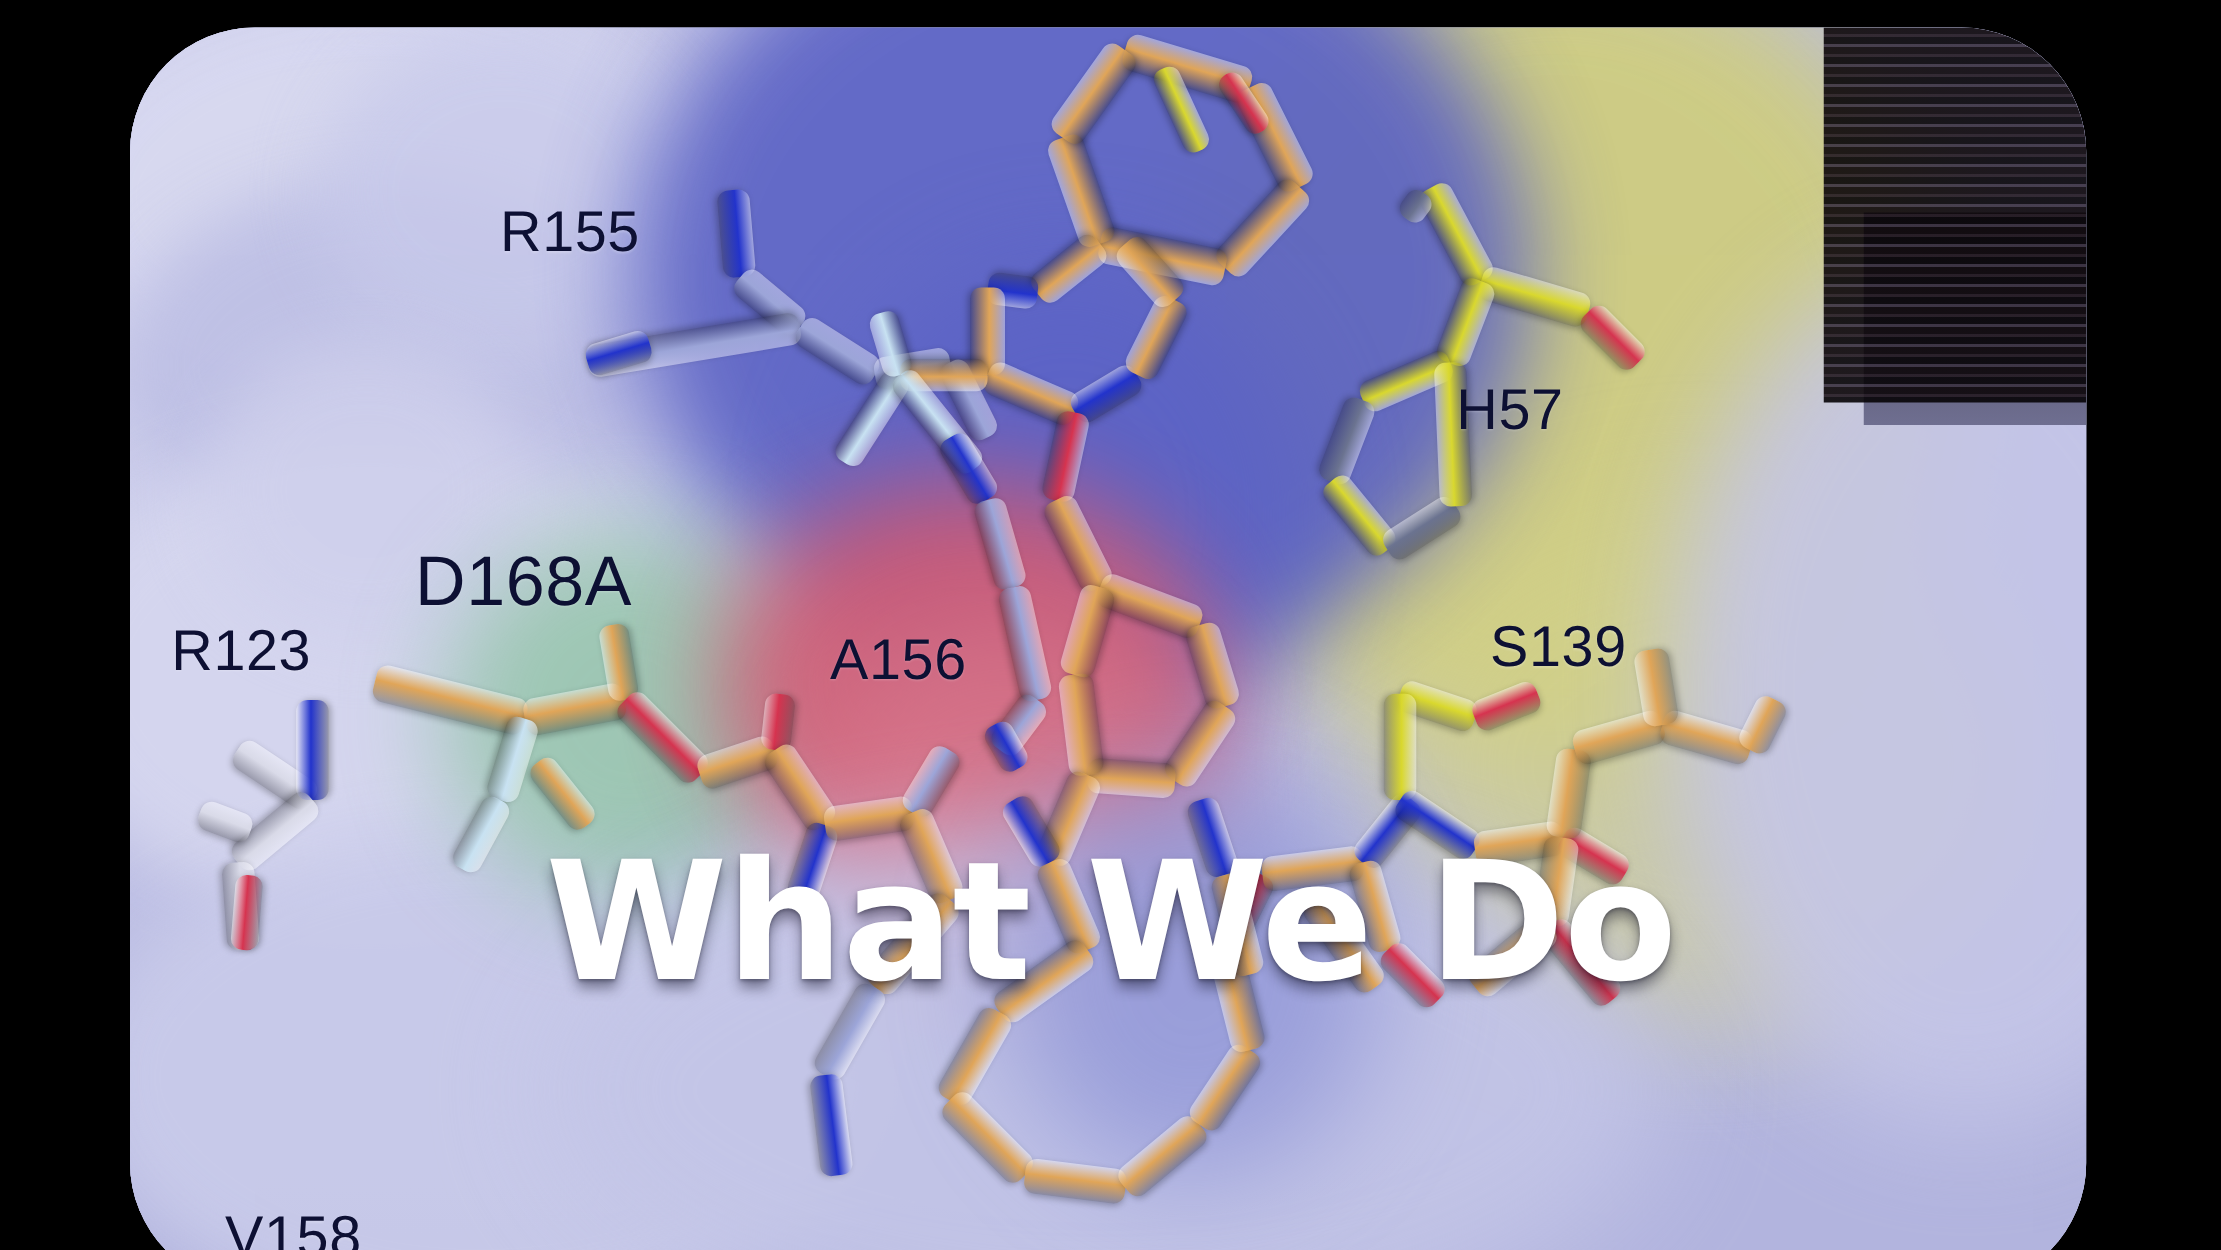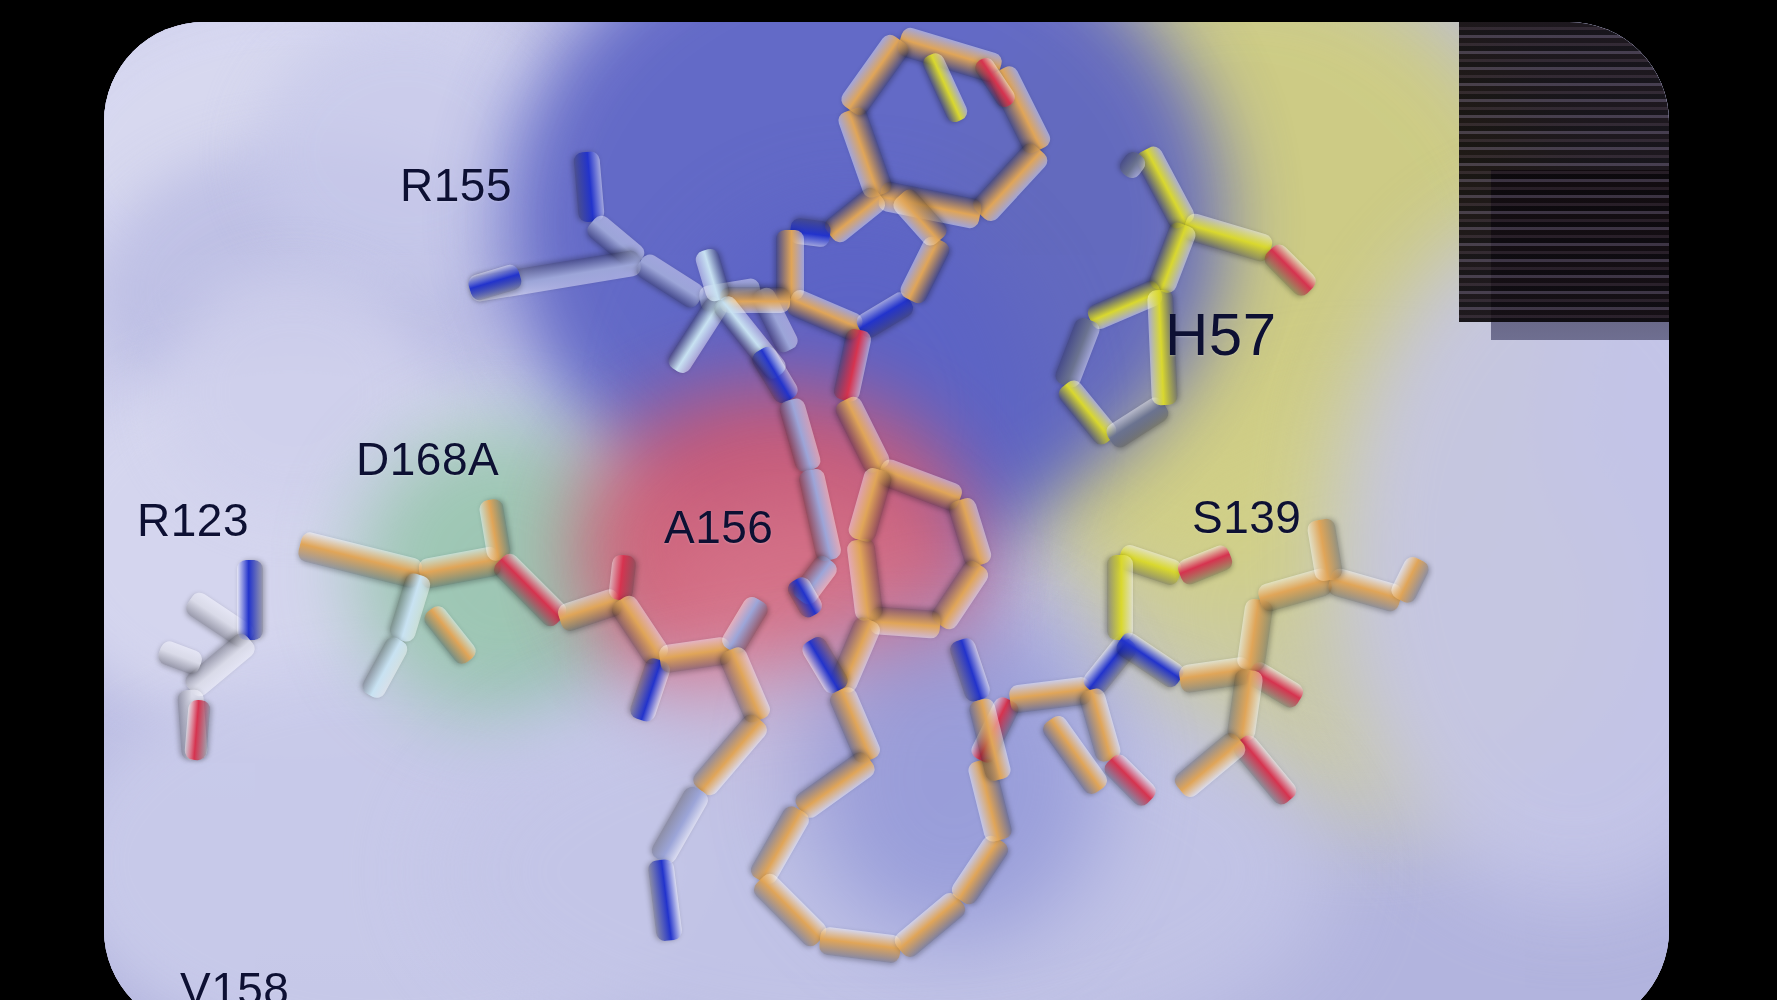--- a/index.html
+++ b/index.html
@@ -201,26 +201,27 @@
         <div class="bond" style="left: 1226px; top: 544px; width: 60.8276px; height: 28px; transform: rotate(-99.4623deg); background: linear-gradient(rgba(255, 255, 255, 0.4), rgb(224, 165, 88) 45%, rgba(0, 0, 0, 0.28)); box-shadow: rgba(0, 0, 0, 0.25) 0px 2px 5px;"></div>
         <div class="bond" style="left: 1146px; top: 634px; width: 70.7107px; height: 28px; transform: rotate(98.1301deg); background: linear-gradient(rgba(255, 255, 255, 0.4), rgb(224, 165, 88) 45%, rgba(0, 0, 0, 0.28)); box-shadow: rgba(0, 0, 0, 0.25) 0px 2px 5px;"></div>
         <div class="bond" style="left: 1136px; top: 705px; width: 78.1025px; height: 26px; transform: rotate(50.1944deg); background: linear-gradient(rgba(255, 255, 255, 0.4), rgb(214, 51, 79) 45%, rgba(0, 0, 0, 0.28)); box-shadow: rgba(0, 0, 0, 0.25) 0px 2px 5px;"></div>
         <div class="bond" style="left: 1136px; top: 704px; width: 78.1025px; height: 28px; transform: rotate(140.194deg); background: linear-gradient(rgba(255, 255, 255, 0.4), rgb(224, 165, 88) 45%, rgba(0, 0, 0, 0.28)); box-shadow: rgba(0, 0, 0, 0.25) 0px 2px 5px;"></div>
         <div class="bond" style="left: 876px; top: 665px; width: 82.4621px; height: 26px; transform: rotate(75.9638deg); background: linear-gradient(rgba(255, 255, 255, 0.4), rgb(224, 165, 88) 45%, rgba(0, 0, 0, 0.28)); box-shadow: rgba(0, 0, 0, 0.25) 0px 2px 5px;"></div>
         <div class="bond" style="left: 946px; top: 685px; width: 86.0233px; height: 26px; transform: rotate(54.4623deg); background: linear-gradient(rgba(255, 255, 255, 0.4), rgb(224, 165, 88) 45%, rgba(0, 0, 0, 0.28)); box-shadow: rgba(0, 0, 0, 0.25) 0px 2px 5px;"></div>
       </div>
 
     <div id="labels">
         <div class="reslabel" style="left: 296px; top: 136px; font-size: 46px; color: rgb(13, 16, 51);">R155</div>
-        <div class="reslabel" style="left: 1061px; top: 278px; font-size: 60px; color: rgb(13, 16, 51);">H57</div>
-        <div class="reslabel" style="left: 228px; top: 410px; font-size: 46px; color: rgb(13, 16, 51); margin-left: 24px;">D168A</div>
+        <div class="reslabel" style="left: 1061px; top: 278px; font-size: 46px; color: rgb(13, 16, 51);">H57</div>
+        <div class="reslabel" style="left: 228px; top: 410px; font-size: 56px; color: rgb(13, 16, 51);">D168A</div>
         <div class="reslabel" style="left: 33px; top: 471px; font-size: 46px; color: rgb(13, 16, 51);">R123</div>
         <div class="reslabel" style="left: 1088px; top: 468px; font-size: 46px; color: rgb(13, 16, 51);">S139</div>
         <div class="reslabel" style="left: 560px; top: 478px; font-size: 46px; color: rgb(13, 16, 51);">A156</div>
         <div class="reslabel" style="left: 76px; top: 940px; font-size: 46px; color: rgb(13, 16, 51);">V158</div>
       </div>
 
     <div class="glitch2"></div>
     <div class="glitch"></div>
   </div>
 
+  <div class="hero">What We Do</div>
 
 </div>
 
 </body></html>

